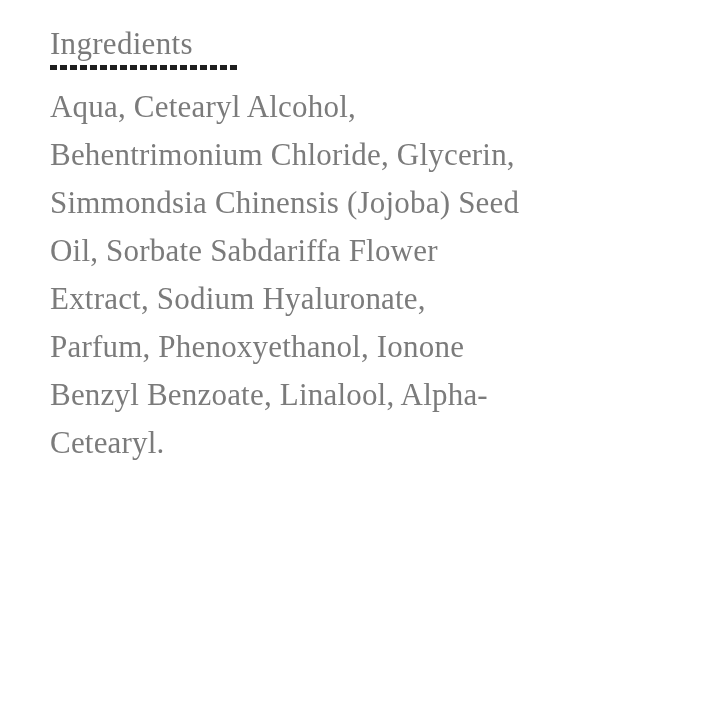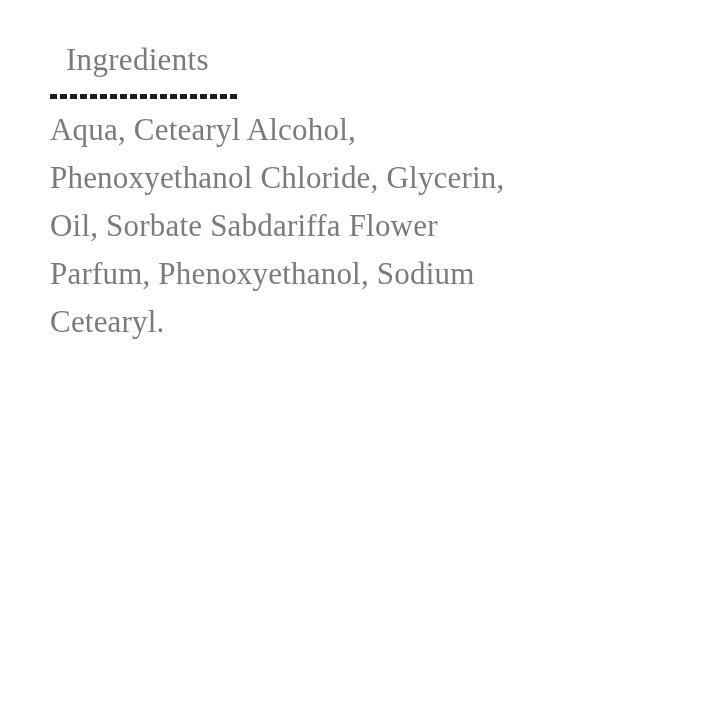--- a/index.html
+++ b/index.html
@@ -15,58 +15,61 @@
     overflow: hidden;
     font-family: "Liberation Serif", "DejaVu Serif", serif;
   }
   .content {
     position: absolute;
     left: 50px;
     top: 26px;
     width: 620px;
   }
   .heading {
-    margin: 16px;
+    margin: 0;
     font-size: 31px;
     font-weight: 500;
     line-height: 36px;
     color: #7a7a7a;
     letter-spacing: 0.3px;
   }
   .dashed-divider {
     width: 188px;
     height: 5px;
     margin-top: 3px;
     background: repeating-linear-gradient(
       to right,
       #1e1e1e 0px,
       #1e1e1e 7px,
       transparent 7px,
       transparent 10px
     );
   }
   .ingredient-lines {
-    margin-top: 7px;
+    margin-top: 13px;
   }
   .ingredient-line {
     font-size: 31px;
     line-height: 48px;
     color: #7b7b7b;
     letter-spacing: 0.2px;
     white-space: nowrap;
   }
 </style>
 </head>
 <body>
 
 <div class="canvas">
   <div class="content">
     <h2 class="heading">Ingredients</h2>
     <div class="dashed-divider"></div>
     <div class="ingredient-lines">
         <div class="ingredient-line">Aqua, Cetearyl Alcohol,</div>
-        <div class="ingredient-line">Phenoxyethanol Chloride, Glycerin,</div>
+        <div class="ingredient-line">Behentrimonium Chloride, Glycerin,</div>
+        <div class="ingredient-line">Simmondsia Chinensis (Jojoba) Seed</div>
         <div class="ingredient-line">Oil, Sorbate Sabdariffa Flower</div>
-        <div class="ingredient-line">Parfum, Phenoxyethanol, Sodium</div>
+        <div class="ingredient-line">Extract, Sodium Hyaluronate,</div>
+        <div class="ingredient-line">Parfum, Phenoxyethanol, Ionone</div>
+        <div class="ingredient-line">Benzyl Benzoate, Linalool, Alpha-</div>
         <div class="ingredient-line">Cetearyl.</div>
       </div>
   </div>
 </div>
 
 </body></html>

